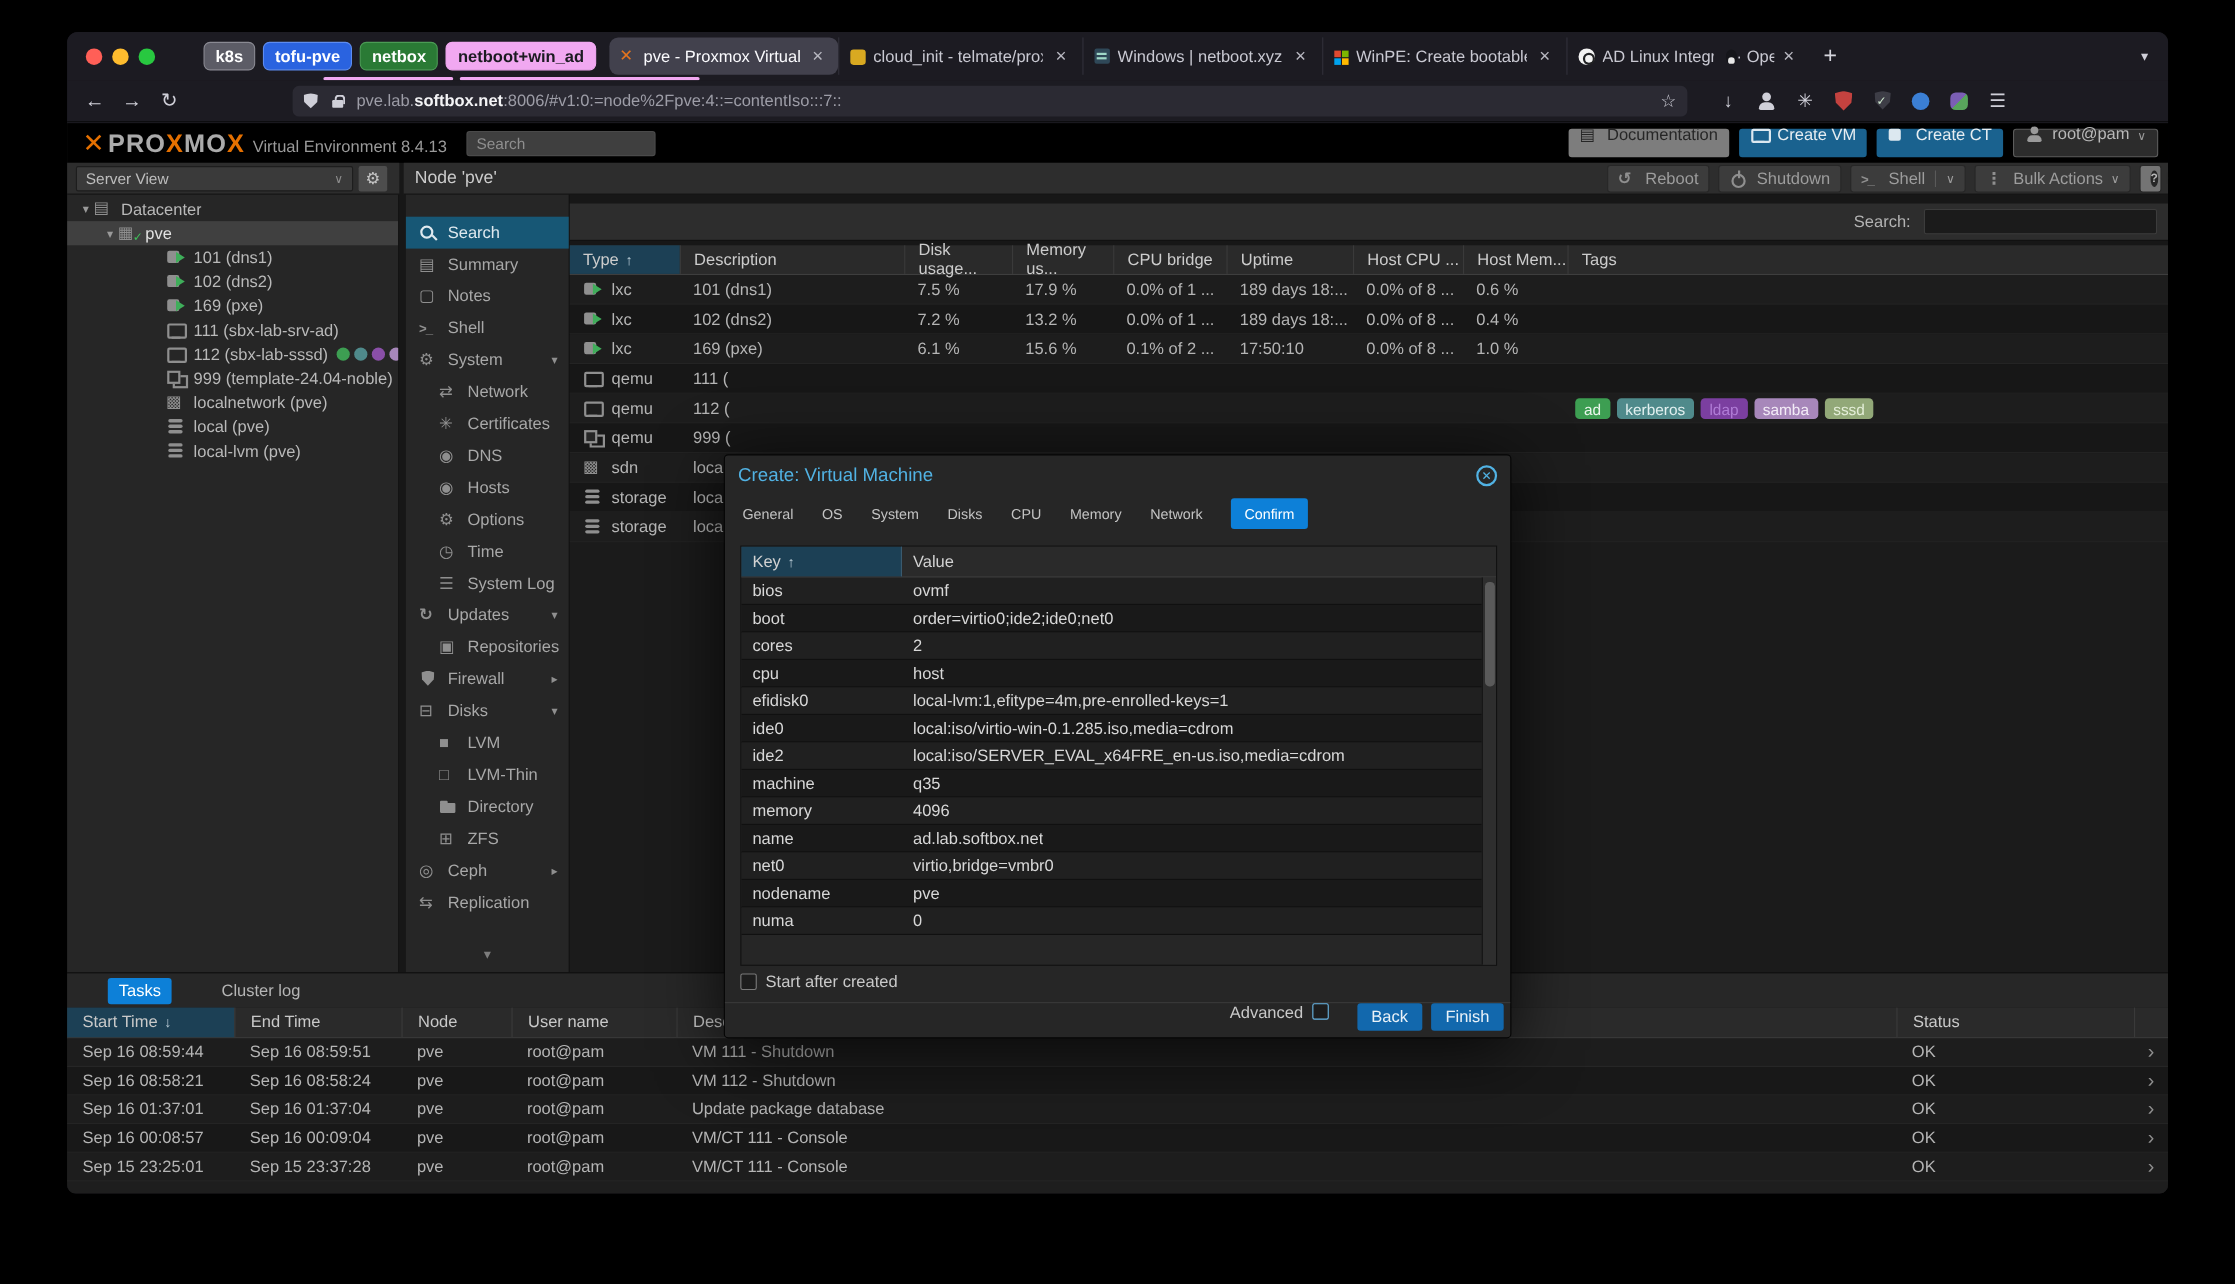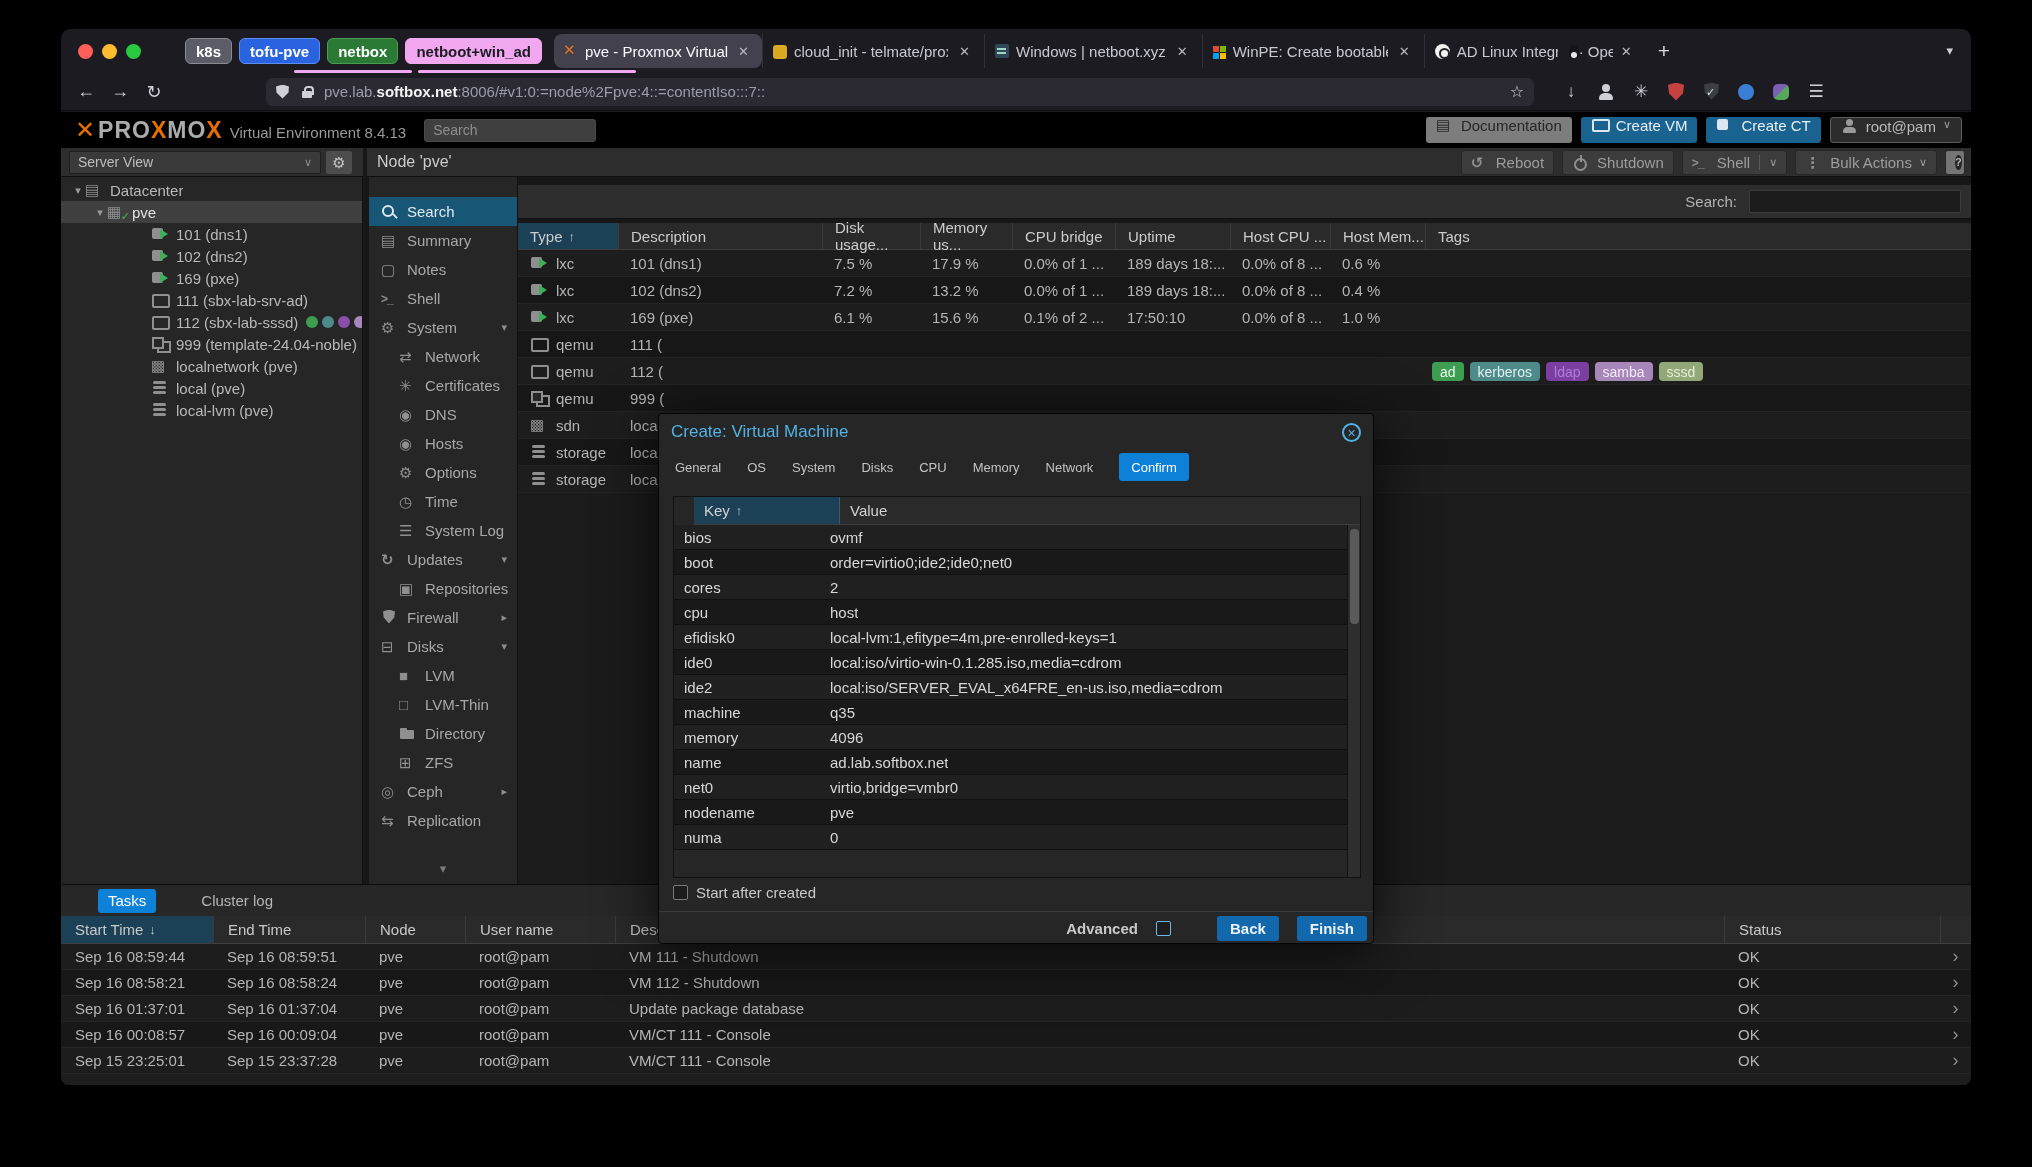--- a/index.html
+++ b/index.html
@@ -68,21 +68,21 @@
   .app{position:absolute;left:0;top:83px;width:1910px;height:973px;background:#171717;}
   .phead{position:absolute;left:0;top:0;width:100%;height:36px;background:#000;display:flex;align-items:center;}
   .plogo{display:flex;align-items:baseline;margin-left:14px;font-weight:bold;}
   .pmark{color:#e57000;font-size:24px;font-weight:bold;margin-right:3px;}
   .pword{font-size:23px;letter-spacing:1px;color:#ababab;}
   .pword .ox{color:#e57000;}
   .ptag{color:#9a9a9a;font-size:15px;margin-left:7px;font-weight:normal;}
   .hsearch{margin-left:18px;width:172px;height:23px;background:#3f3f3f;border:1px solid #4a4a4a;border-radius:3px;color:#ddd;font-size:14px;padding:0 8px;outline:none;}
   .hsearch::placeholder{color:#8e8e8e;}
   .hright{position:absolute;right:9px;top:5px;display:flex;gap:9px;align-items:center;}
-  .hbtn{height:26px;border-radius:3px;display:flex;align-items:flex-start;padding:0 10px;font-size:15px;gap:7px;}
+  .hbtn{height:26px;border-radius:3px;display:flex;align-items:flex-end;padding:12px 10px;font-size:15px;gap:7px;}
   .b-doc{background:#7d7d7d;color:#262626;}
   .b-blue{background:#1a628f;color:#e8eef2;}
   .b-user{background:#2c2c2c;color:#b9b9b9;border:1px solid #5c5c5c;}
 
   .vtoolbar{position:absolute;left:0;top:36px;width:100%;height:29px;}
   .vt-left{position:absolute;left:0;top:0;width:302px;height:29px;background:#2d2d2d;display:flex;align-items:center;border-bottom:1px solid #0f0f0f;}
   .sv-select{margin-left:8px;width:252px;height:23px;background:#3a3a3a;border:1px solid #1d1d1d;border-radius:2px;color:#bdbdbd;font-size:14px;display:flex;align-items:center;padding:0 8px;}
   .sv-select .cv{flex:1;}
   .gearbtn{margin-left:5px;width:26px;height:23px;background:#4d4d4d;border-radius:2px;color:#c5c5c5;text-align:center;line-height:23px;font-size:15px;}
   .vt-right{position:absolute;left:306px;top:0;width:1604px;height:29px;background:#2d2d2d;display:flex;align-items:center;border-bottom:1px solid #0f0f0f;}
@@ -189,34 +189,34 @@
   .splitter{position:absolute;left:937px;top:757px;width:40px;height:10px;background:#3a3a3a;border-radius:3px 3px 0 0;}
 
   
   .modal{position:absolute;left:597px;top:301px;width:716px;height:531px;background:#262626;border:1px solid #050505;border-radius:4px;box-shadow:0 10px 60px rgba(0,0,0,.75);z-index:20;}
   .mtitle{height:36px;display:flex;align-items:center;padding:0 12px;color:#51b2e3;font-size:17px;}
   .mclose{margin-left:auto;width:19px;height:19px;border:2px solid #51b2e3;border-radius:50%;color:#51b2e3;font-size:11px;line-height:16px;text-align:center;}
   .mtabs{display:flex;gap:26px;padding:0 16px;height:34px;align-items:center;}
   .mtab{color:#c3c3c3;font-size:13px;height:28px;display:flex;align-items:center;}
   .mtab.active{background:#0d80d8;color:#fff;border-radius:3px;padding:0 12px;}
   .kvgrid{position:absolute;left:14px;top:82px;width:688px;height:382px;border:1px solid #111;}
-  .kvhead{display:flex;height:28px;background:#2a2a2a;color:#d2d2d2;font-size:15px;border-bottom:1px solid #3e3e3e;margin-left:20px;}
+  .kvhead{display:flex;height:28px;background:#2a2a2a;color:#d2d2d2;font-size:15px;border-bottom:1px solid #3e3e3e;}
   .kvhead .kh{display:flex;align-items:center;padding-left:10px;}
   .kvhead .kh.key{width:146px;background:#1c4055;border-right:1px solid #3a5a6e;}
   .kvrows{height:352px;overflow:hidden;width:674px;}
   .kvrow{display:flex;height:25px;align-items:center;color:#d8d8d8;font-size:15px;border-bottom:1px solid #101010;}
   .kvrow:nth-child(odd){background:#202020;}
   .kvrow:nth-child(even){background:#191919;}
   .kvk{width:146px;padding-left:10px;flex:none;}
   .kvv{padding-left:10px;white-space:nowrap;overflow:hidden;}
   .kvscroll{position:absolute;right:0;top:28px;width:13px;height:352px;background:#2e2e2e;border-left:1px solid #111;}
   .kvthumb{position:absolute;left:2px;top:4px;width:9px;height:95px;background:#5a5a5a;border-radius:4px;}
   .mcheckrow{position:absolute;left:14px;top:470px;display:flex;align-items:center;gap:8px;color:#c9c9c9;font-size:15px;}
   .cb{width:15px;height:15px;border:1px solid #7a7a7a;background:#1d1d1d;border-radius:2px;}
-  .mfooter{position:absolute;left:0;top:497px;width:100%;height:34px;border-top:1px solid #3a3a3a;display:flex;align-items:center;justify-content:flex-end;gap:18px;padding-right:6px;font-weight:bold;}
+  .mfooter{position:absolute;left:0;top:497px;width:100%;height:34px;border-top:1px solid #3a3a3a;display:flex;justify-content:flex-end;gap:8px;padding-right:6px;}
   .advlbl{color:#c9c9c9;font-size:15px;}
   .cb.adv{border:1px solid #6ab8e8;}
   .mbtn{height:25px;background:#1268ad;color:#eaf2f8;border-radius:3px;font-size:15px;display:flex;align-items:center;padding:0 13px;}
 
   
   .tasks{position:absolute;left:0;top:772px;width:1910px;height:201px;background:#1e1e1e;border-top:1px solid #0c0c0c;}
   .ttabs{height:31px;display:flex;align-items:center;gap:12px;padding-left:14px;background:#272727;}
   .ttab{font-size:15px;color:#b5b5b5;height:24px;display:flex;align-items:center;padding:0 10px;margin-left:23px;}
   .ttab.active{background:#0d80d8;color:#fff;border-radius:3px;}
   .thead{display:flex;height:28px;background:#2a2a2a;border-bottom:1px solid #3e3e3e;color:#c9c9c9;font-size:15px;}

